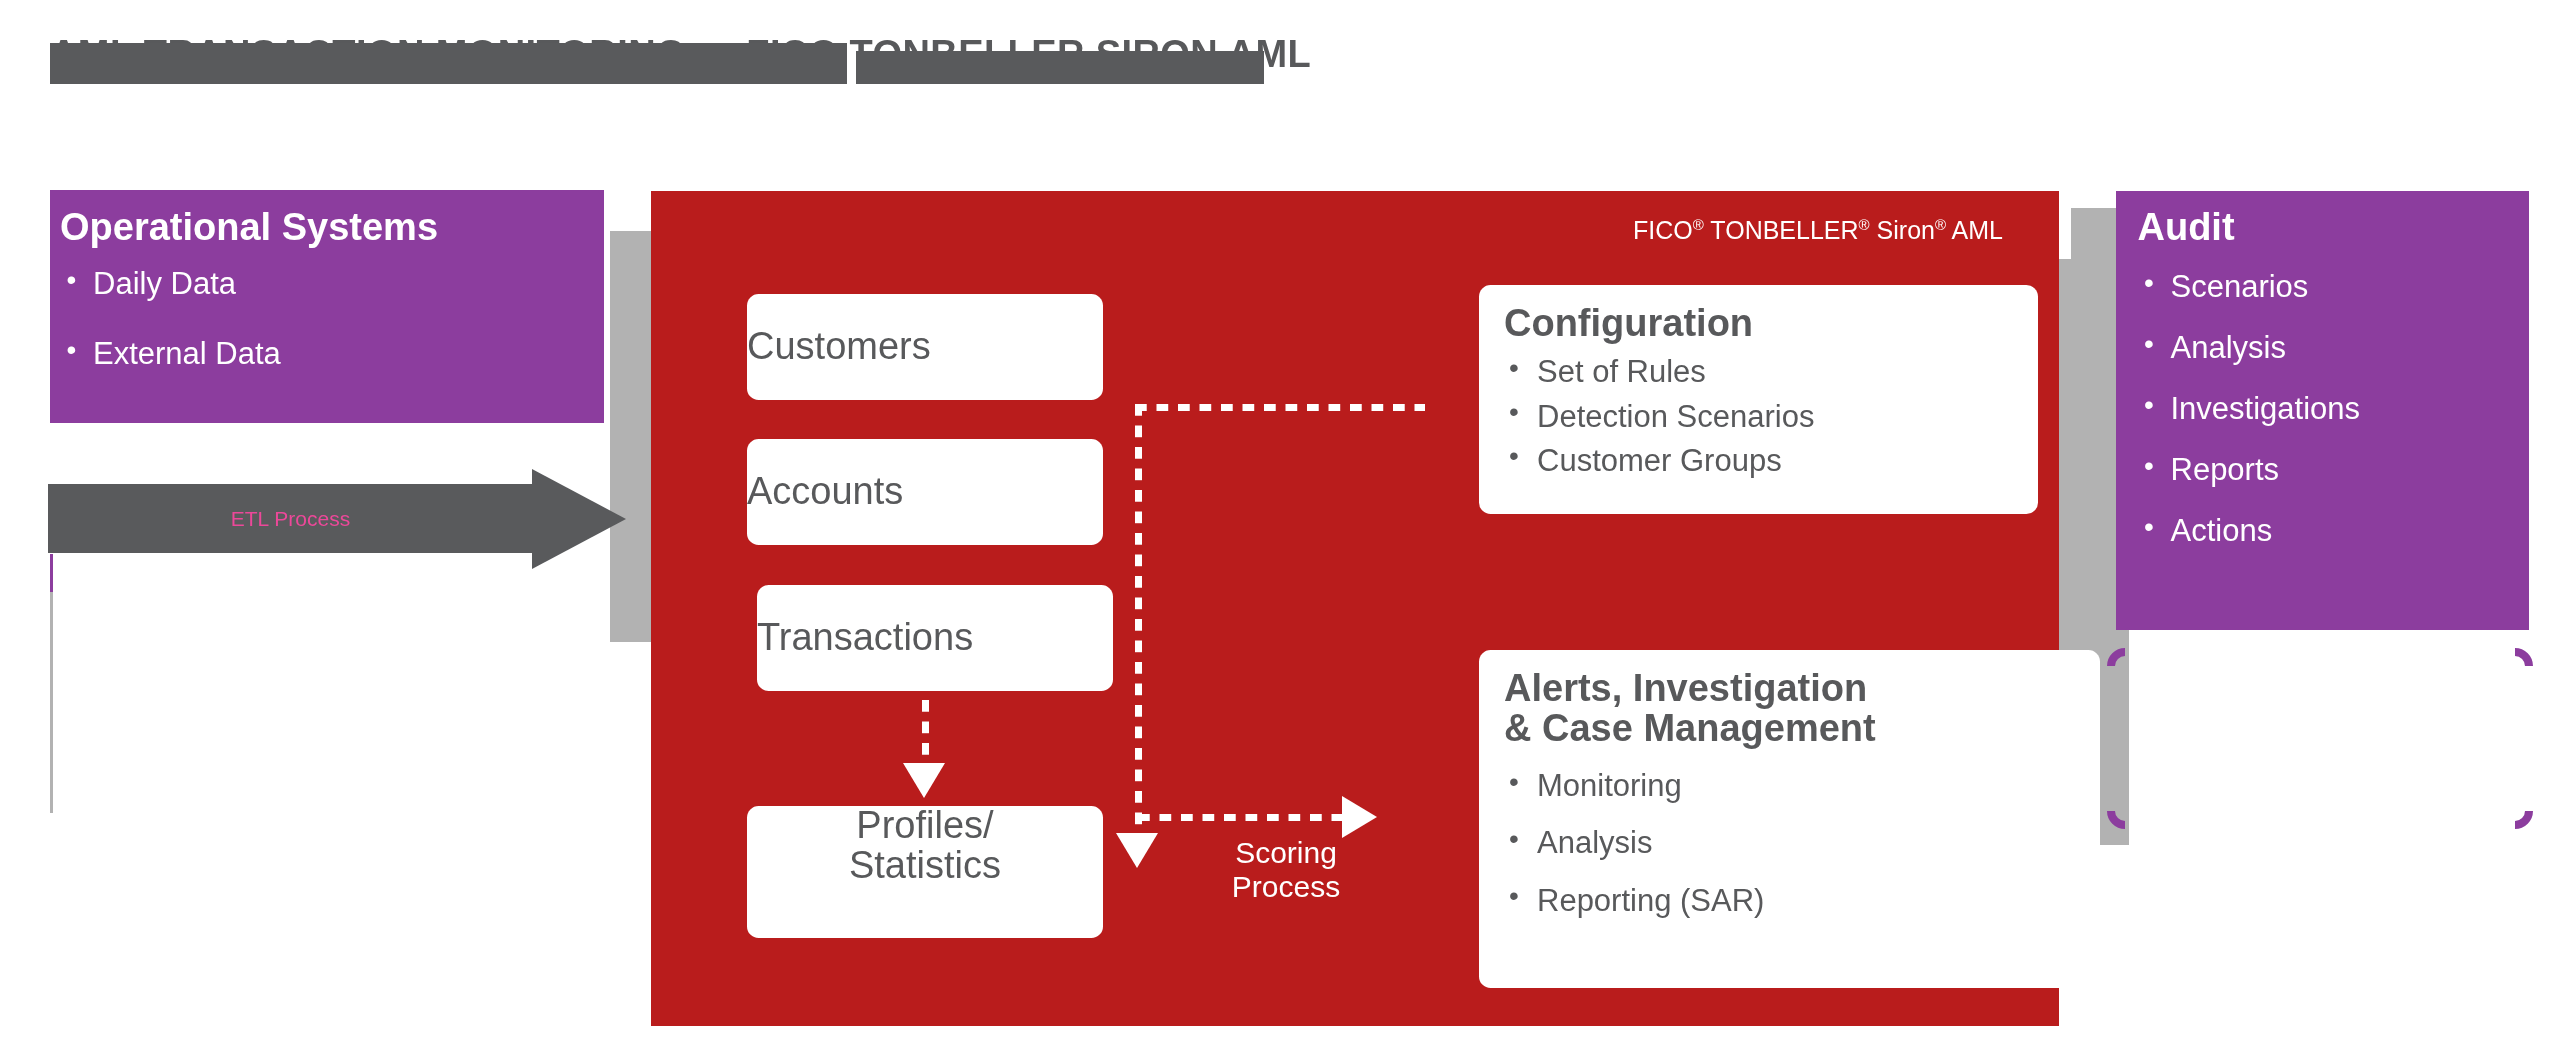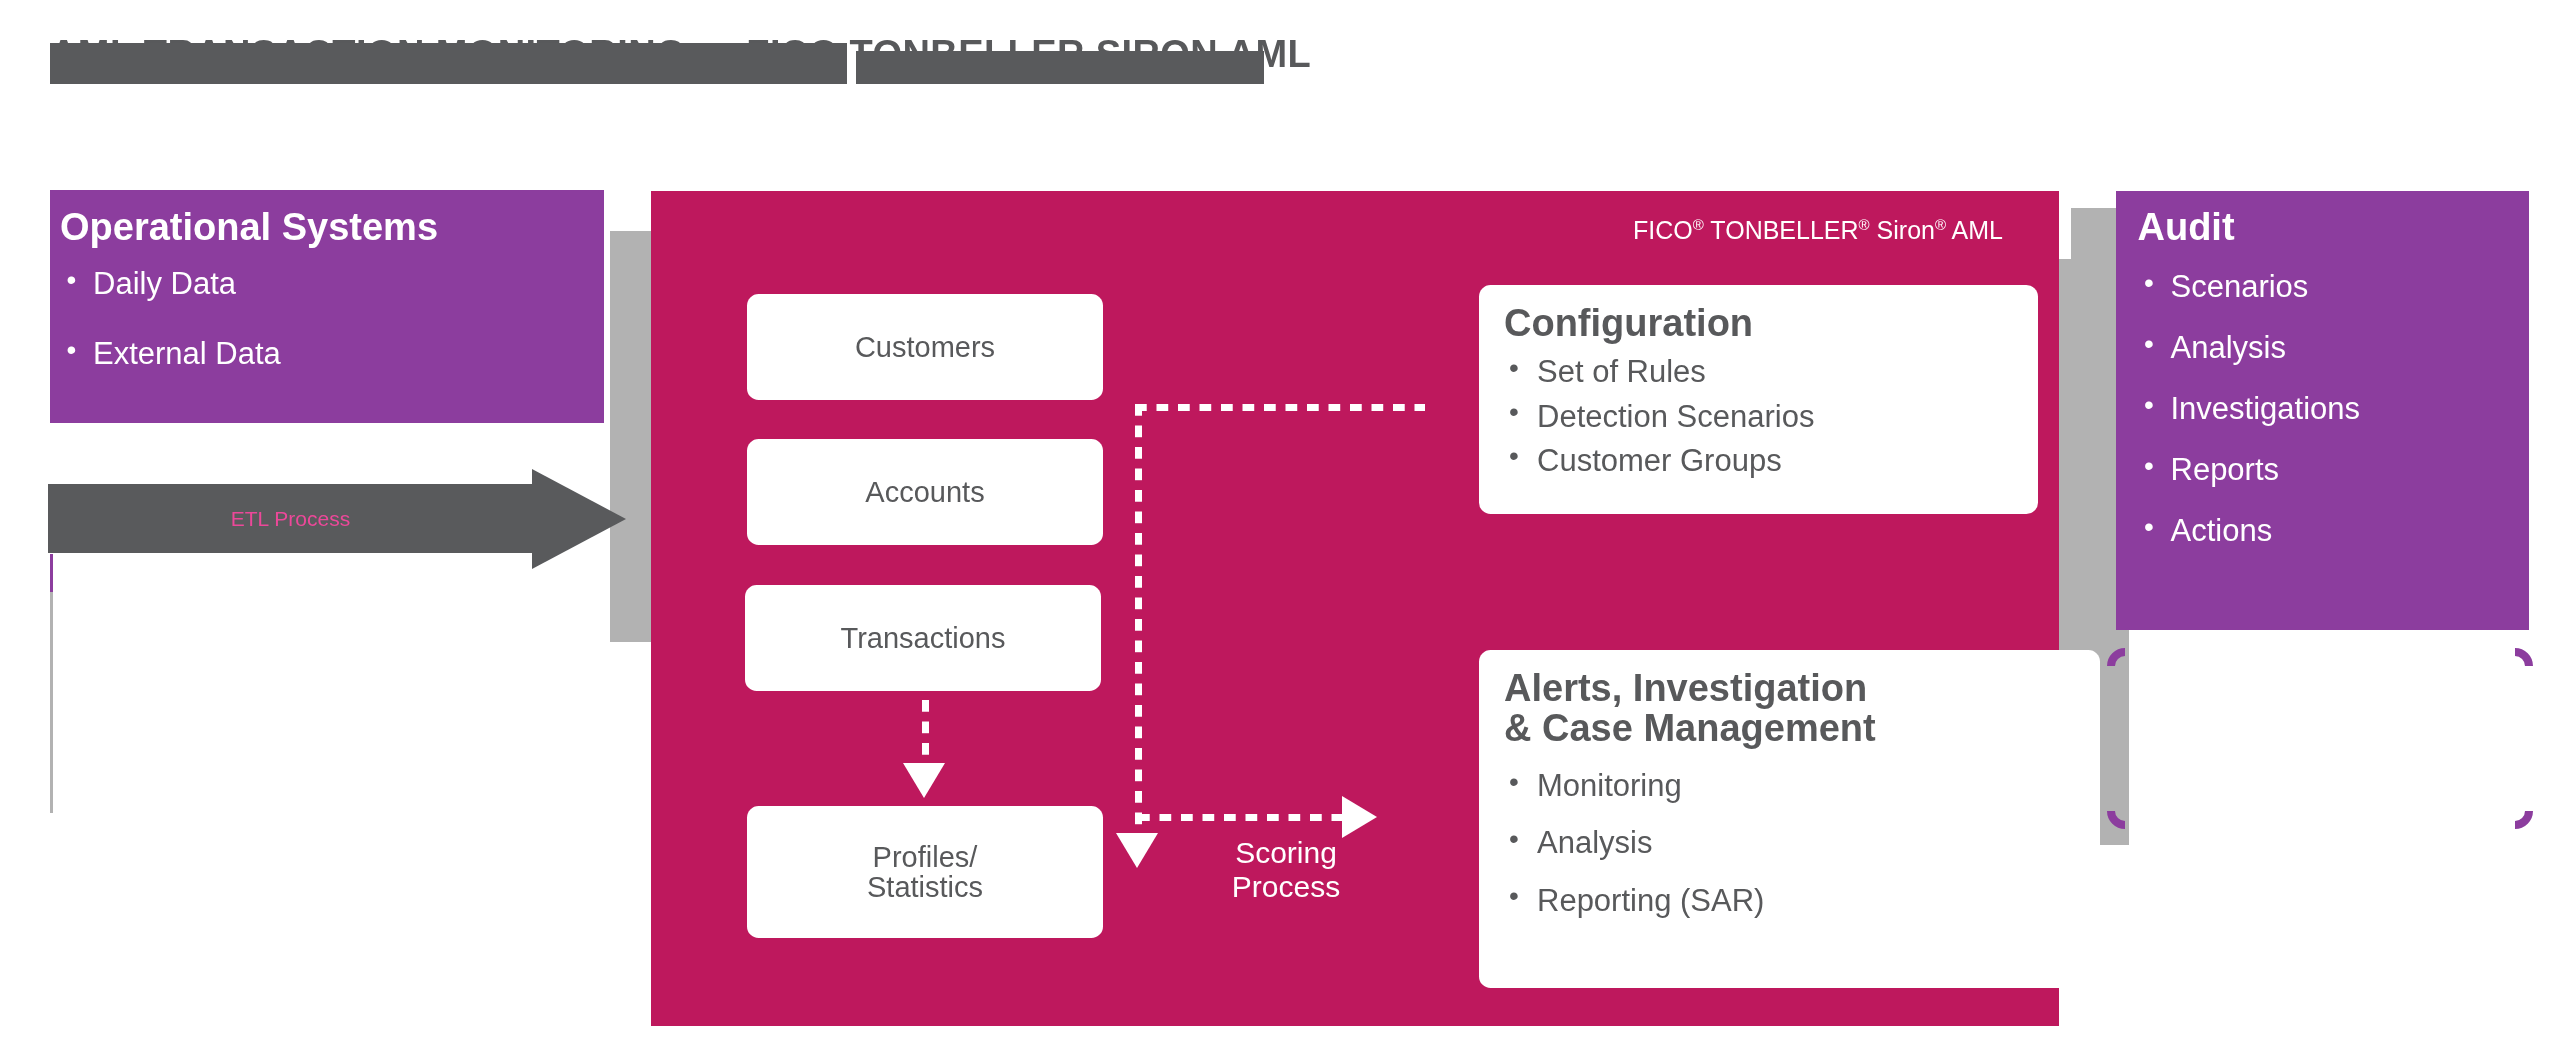--- a/index.html
+++ b/index.html
@@ -115,21 +115,21 @@
     font-weight: normal;
   }
 
   
   #platform {
     position: absolute;
     left: 651px;
     top: 191px;
     width: 1408px;
     height: 835px;
-    background: #be185d;
+    background: #b91c1c;
   }
   #platform-label {
     position: absolute;
     right: 56px;
     top: 25px;
     color: #ffffff;
     font-size: 25px;
     white-space: nowrap;
   }
   #platform-label sup {
@@ -140,24 +140,23 @@
   
   .card {
     position: absolute;
     background: #ffffff;
     border-radius: 11.6px;
     box-sizing: border-box;
   }
   .card-centered {
     display: flex;
     align-items: center;
-    justify-content: center;
     text-align: center;
     color: #58595b;
-    font-size: 29px;
+    font-size: 38px;
     line-height: 1.05;
   }
   .card-block {
     padding: 18px 25px 15px 25px;
     color: #58595b;
   }
   .card-block .card-title {
     font-size: 38px;
     font-weight: bold;
     line-height: 1.06;
@@ -284,21 +283,21 @@
     </div>
 
     <div class="card card-centered" style="left:96px; top:103px; width:356px; height:106px;">
       <span>Customers</span>
     </div>
 
     <div class="card card-centered" style="left:96px; top:248px; width:356px; height:106px;">
       <span>Accounts</span>
     </div>
 
-    <div class="card card-centered" style="left:94px; top:394px; width:356px; height:106px;">
+    <div class="card card-centered" style="left:106px; top:394px; width:356px; height:106px;">
       <span>Transactions</span>
     </div>
 
     <div class="card card-centered" style="left:96px; top:615px; width:356px; height:132px; flex-direction:column;">
       <span>Profiles/</span>
       <span>Statistics</span>
     </div>
 
     <div class="dot-v" style="left:271px; top:509px; height:64px;"></div>
     <div class="tip-down" style="left:252px; top:572px;"></div>

